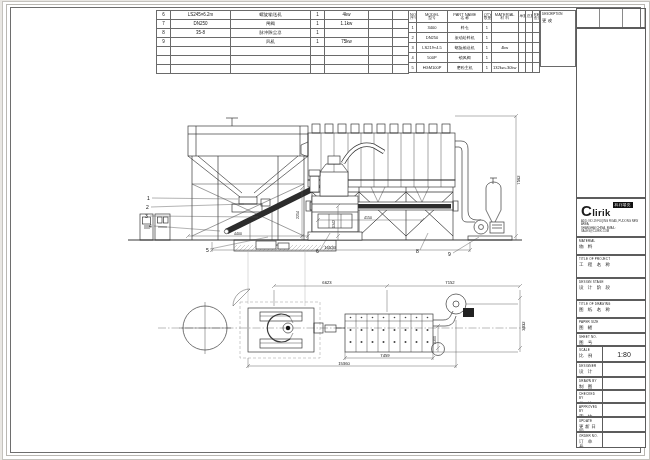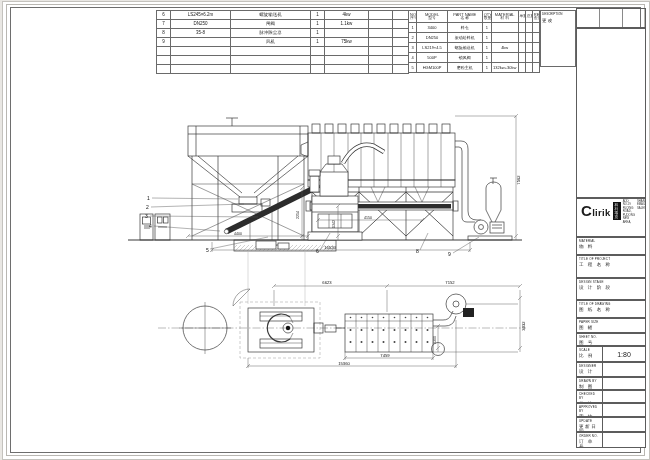--- a/index.html
+++ b/index.html
@@ -25,21 +25,21 @@
       box-sizing:border-box;padding:1px 2px;overflow:hidden}
   .tb .en{display:block;font-size:3px;letter-spacing:.2px;color:#222}
   .tb .cn{display:block;font-size:4.6px;letter-spacing:1.5px;margin-top:1px}
   .tb-split{padding:0;display:flex}
   .tb-split .lab{width:26px;border-right:0.7px solid #5c5c5c;padding:1px 2px;box-sizing:border-box}
   .tb-split .val{flex:1;display:flex;align-items:center;justify-content:center;font-size:7px}
   .rev-strip{position:absolute;left:576px;top:8px;width:70px;height:20px;box-sizing:border-box;
              border:0.7px solid #5c5c5c;display:flex}
   .rev-strip div{flex:1;border-right:0.6px solid #8a8a8a}
   .rev-strip div:last-child{border-right:none}
-  .logo-box{display:flex;}
+  .logo-box{display:flex;flex-direction:column}
   .brand-row{display:flex;align-items:flex-start;margin:2px 0 1px 2px}
   .brand{font-weight:bold;font-size:9.5px;letter-spacing:.3px}
   .brand::first-letter{font-size:15px}
   .brand-cn{background:#111;color:#fff;font-size:3.6px;padding:1px 2px;margin-left:2px;letter-spacing:.5px}
   .addr{font-size:2.8px;color:#333;line-height:1.25;margin-left:2px}
   svg text{font-family:"Liberation Sans",sans-serif}
   .dim{font-size:4.2px;fill:#111}
   .dims{font-size:3.5px;fill:#111}
   .co{font-size:5px;fill:#111}
 </style>

